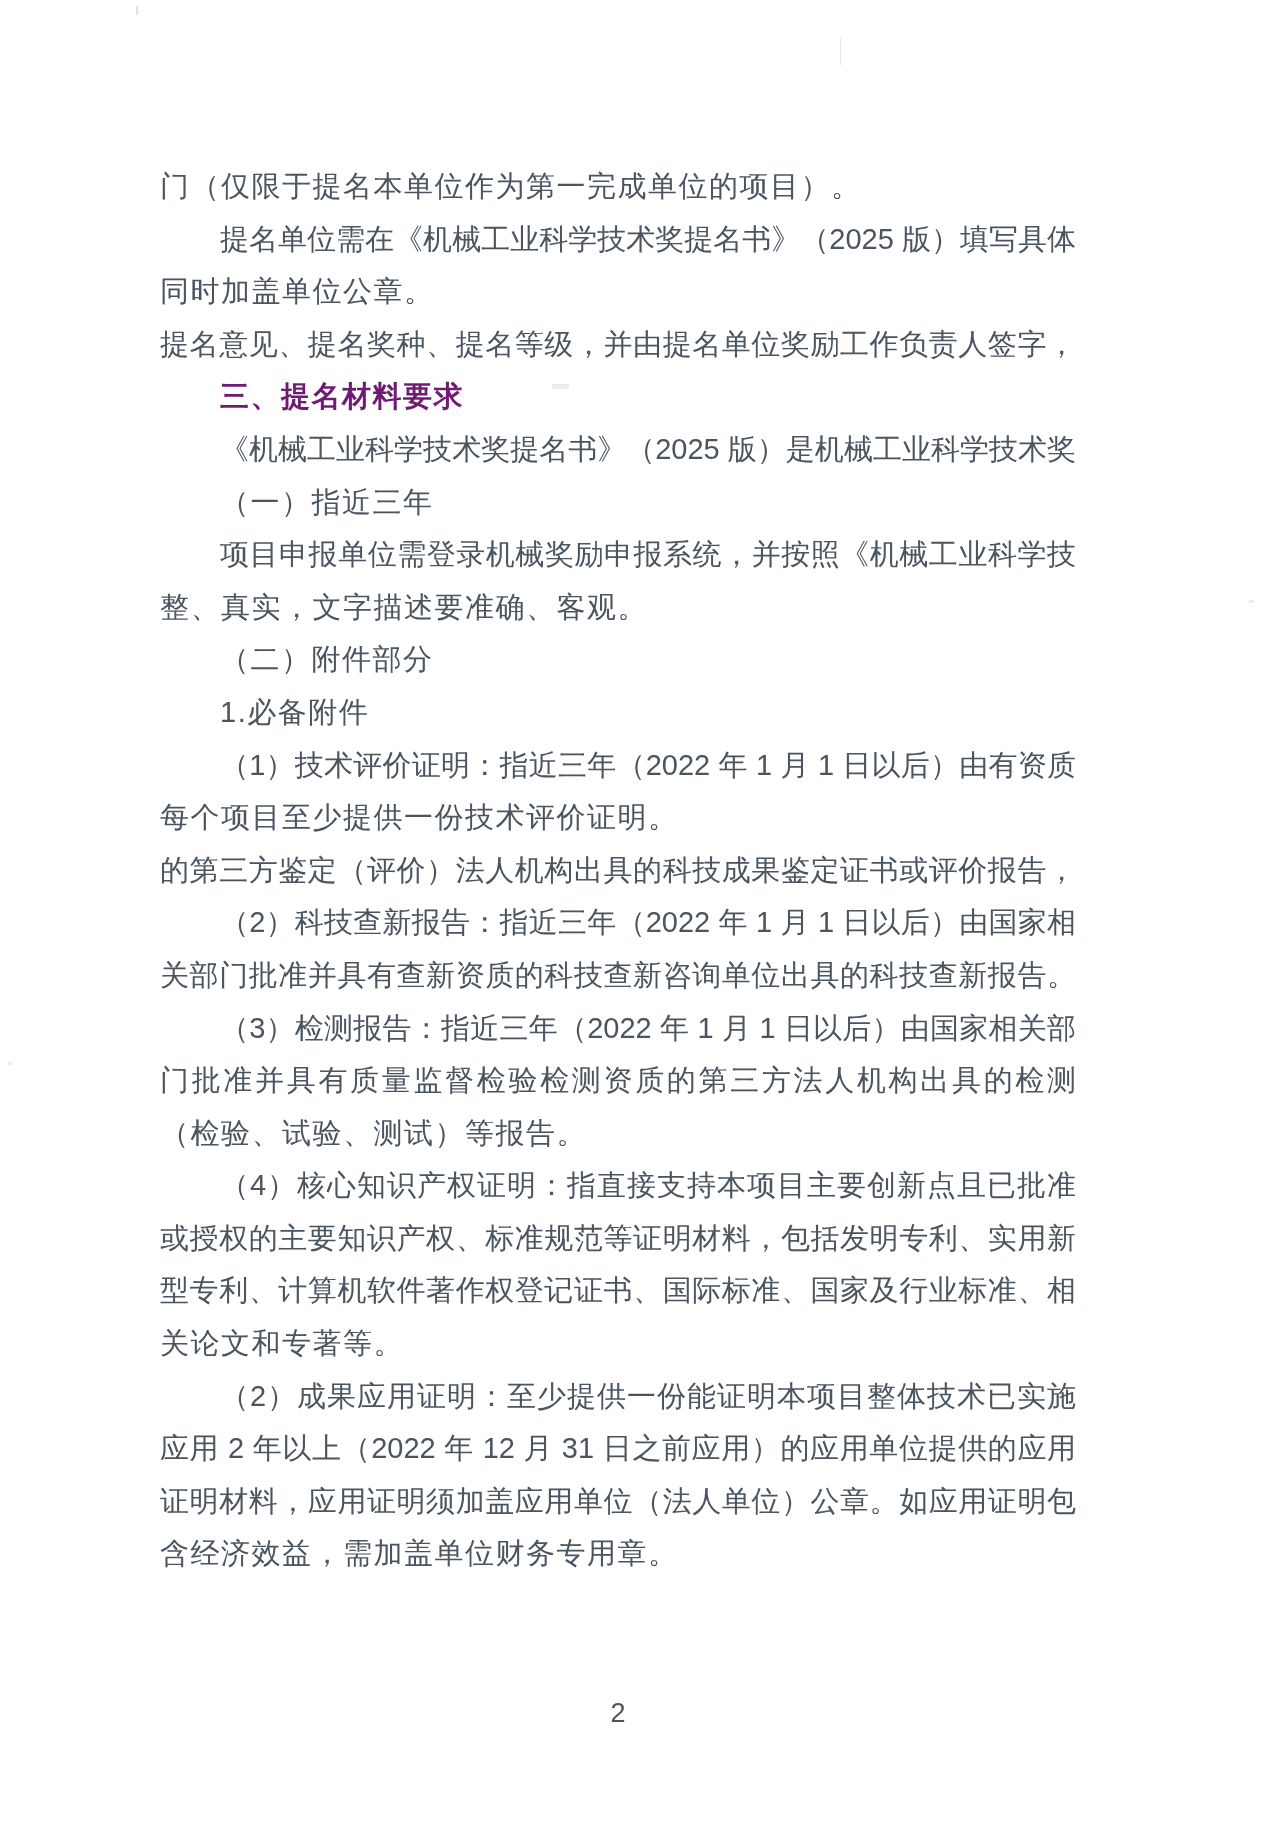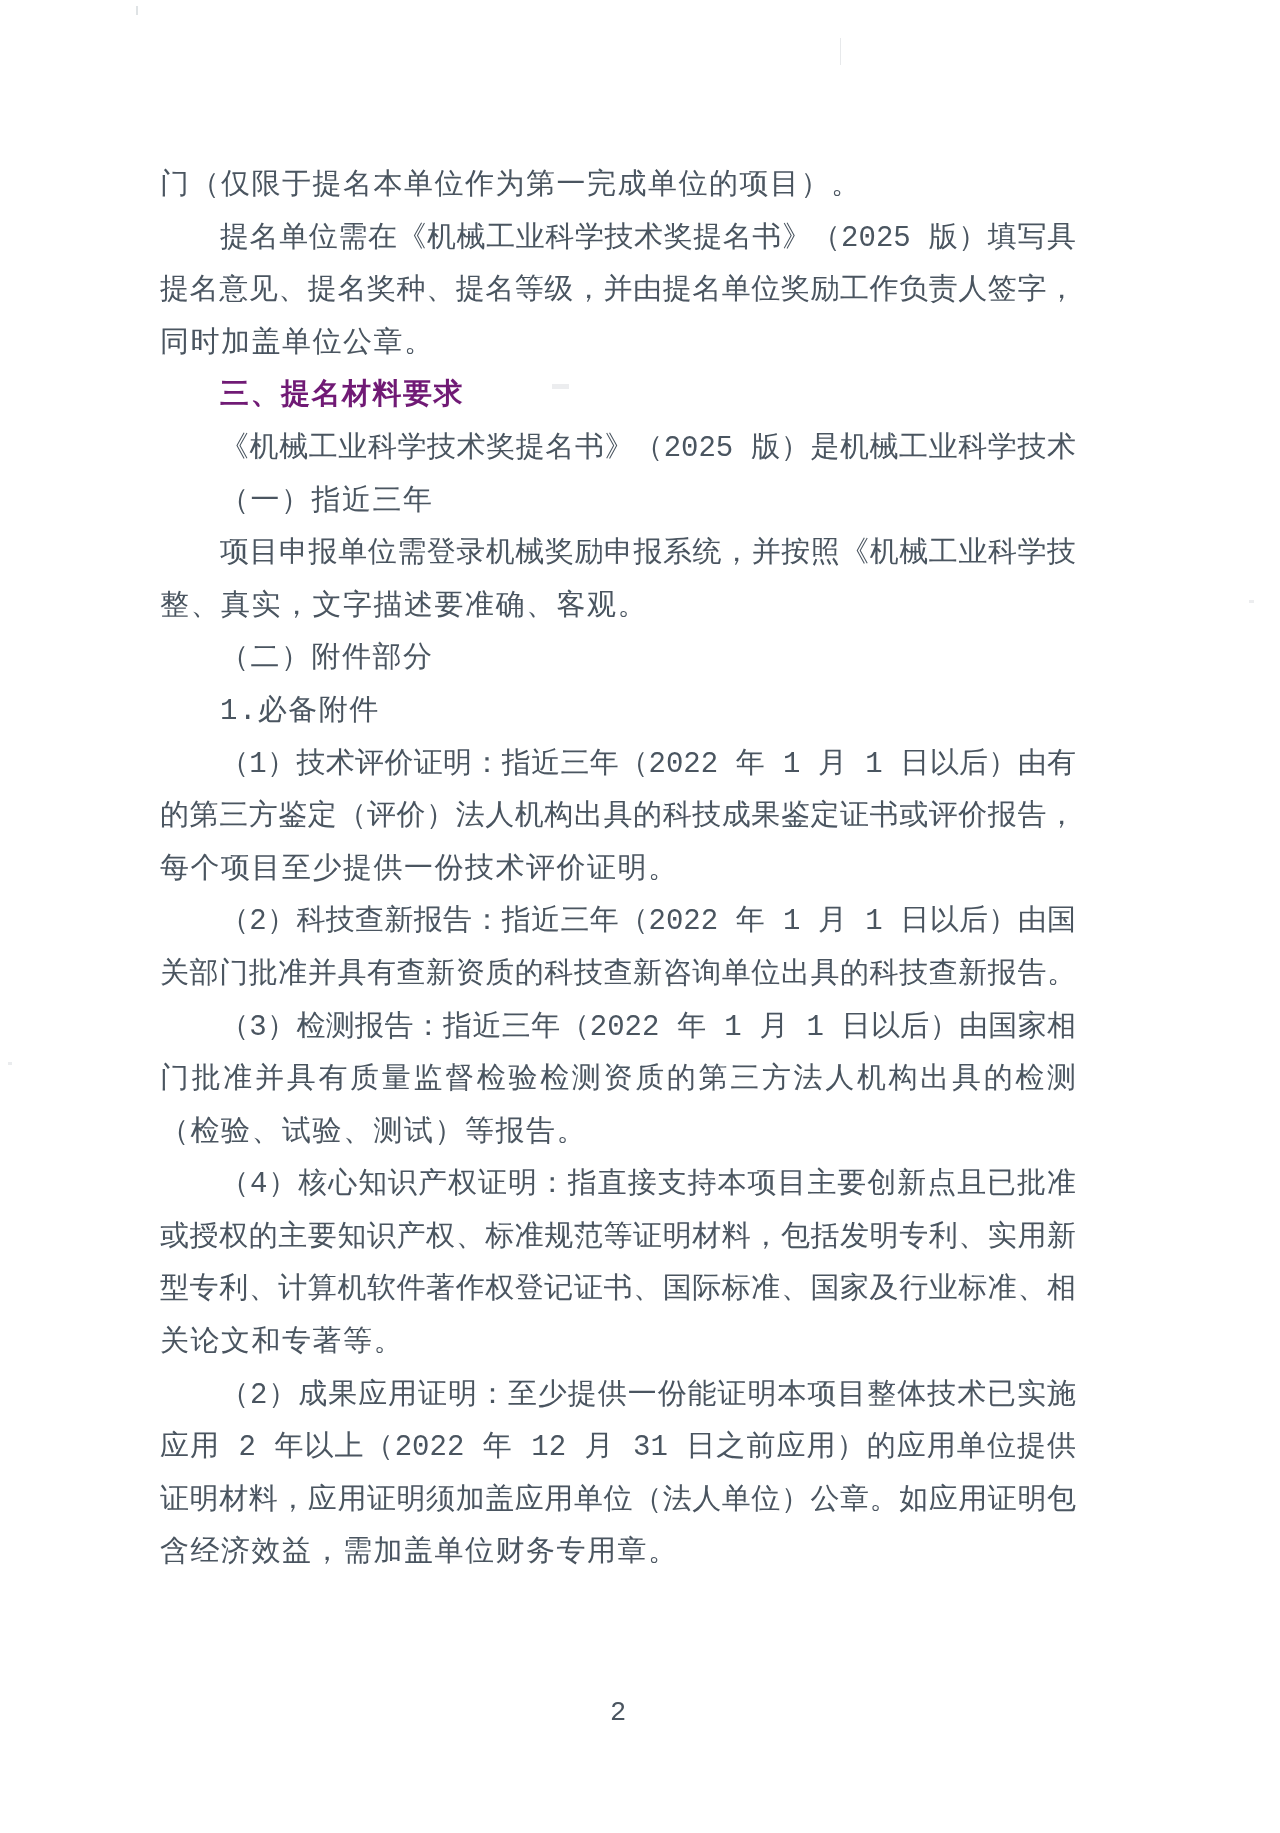--- a/index.html
+++ b/index.html
@@ -2,21 +2,21 @@
 <html><head>
 <meta charset="utf-8">
 <style>
   html, body { margin: 0; padding: 0; background: #ffffff; }
   .page {
     position: relative;
     width: 1280px;
     height: 1833px;
     background: #ffffff;
     overflow: hidden;
-    font-family: Liberation Mono, monospace;
+    font-family: Liberation Sans, sans-serif;
     color: #4a5560;
   }
   .content {
     position: absolute;
     left: 160px;
     top: 160px;
     width: 916px;
   }
   .ln {
     height: 52.6px;
@@ -58,32 +58,32 @@
 
   <span class="artifact a1"></span>
   <span class="artifact a2"></span>
   <span class="artifact a3"></span>
   <span class="artifact a4"></span>
   <span class="artifact a5"></span>
 
   <div class="content">
     <div class="ln last">门（仅限于提名本单位作为第一完成单位的项目）。</div>
     <div class="ln fill ind">提名单位需在《机械工业科学技术奖提名书》（2025 版）填写具体</div>
+    <div class="ln last">同时加盖单位公章。</div>
     <div class="ln fill">提名意见、提名奖种、提名等级，并由提名单位奖励工作负责人签字，</div>
-    <div class="ln last">同时加盖单位公章。</div>
     <div class="ln last ind bold">三、提名材料要求</div>
     <div class="ln fill ind">《机械工业科学技术奖提名书》（2025 版）是机械工业科学技术奖</div>
     <div class="ln last ind">（一）指近三年</div>
     <div class="ln fill ind">项目申报单位需登录机械奖励申报系统，并按照《机械工业科学技</div>
     <div class="ln last">整、真实，文字描述要准确、客观。</div>
     <div class="ln last ind">（二）附件部分</div>
     <div class="ln last ind">1.必备附件</div>
     <div class="ln fill ind">（1）技术评价证明：指近三年（2022 年 1 月 1 日以后）由有资质</div>
+    <div class="ln last">每个项目至少提供一份技术评价证明。</div>
     <div class="ln fill">的第三方鉴定（评价）法人机构出具的科技成果鉴定证书或评价报告，</div>
-    <div class="ln last">每个项目至少提供一份技术评价证明。</div>
     <div class="ln fill ind">（2）科技查新报告：指近三年（2022 年 1 月 1 日以后）由国家相</div>
     <div class="ln fill">关部门批准并具有查新资质的科技查新咨询单位出具的科技查新报告。</div>
     <div class="ln fill ind">（3）检测报告：指近三年（2022 年 1 月 1 日以后）由国家相关部</div>
     <div class="ln fill">门批准并具有质量监督检验检测资质的第三方法人机构出具的检测</div>
     <div class="ln last">（检验、试验、测试）等报告。</div>
     <div class="ln fill ind">（4）核心知识产权证明：指直接支持本项目主要创新点且已批准</div>
     <div class="ln fill">或授权的主要知识产权、标准规范等证明材料，包括发明专利、实用新</div>
     <div class="ln fill">型专利、计算机软件著作权登记证书、国际标准、国家及行业标准、相</div>
     <div class="ln last">关论文和专著等。</div>
     <div class="ln fill ind">（2）成果应用证明：至少提供一份能证明本项目整体技术已实施</div>

